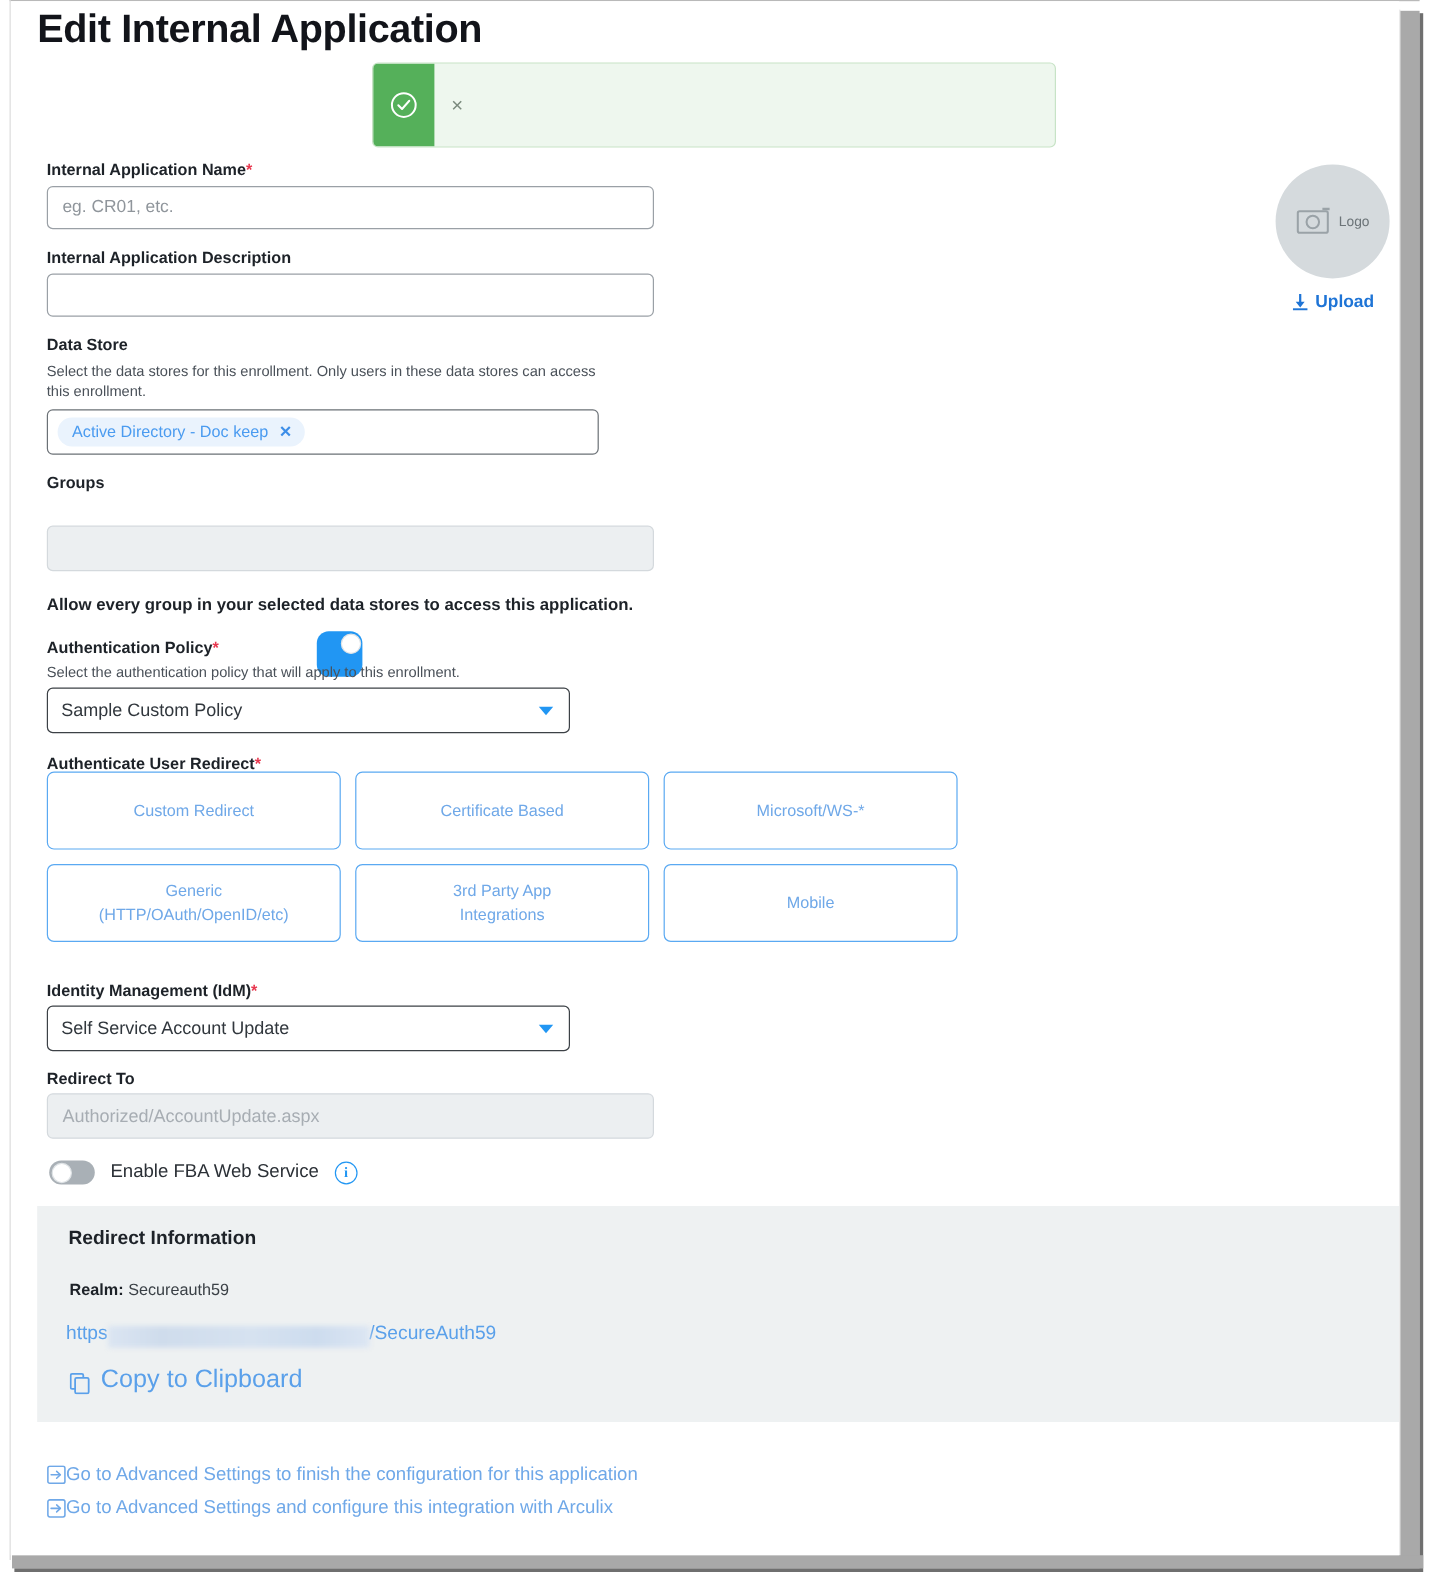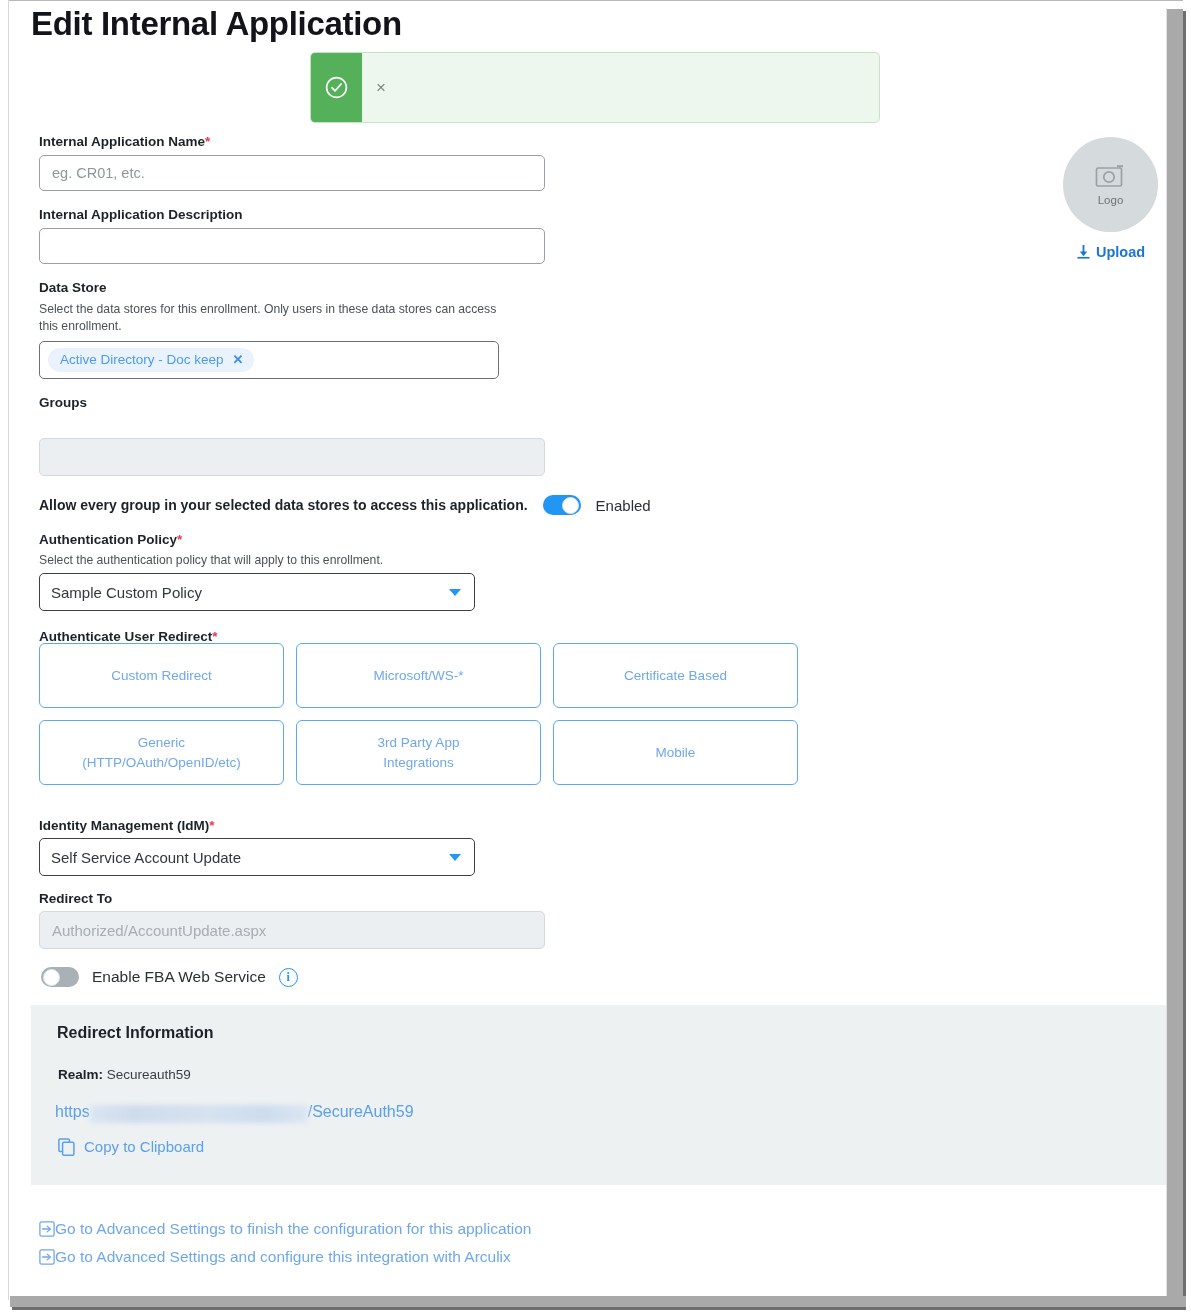--- a/index.html
+++ b/index.html
@@ -260,22 +260,22 @@
   }
   .blur-block {
     display: inline-block;
     width: 218px; height: 18px;
     margin: 0 0 -3px 0;
     background: linear-gradient(90deg,#dbe5f2,#cfdcec 20%,#d6e2f0 55%,#cddcee 80%,#dce6f3);
     filter: blur(2.4px);
   }
   .rp-copy {
     position: absolute; left: 24px; top: 1137px;
-    display: flex; align-items: flex-start; gap: 9px;
-    color: #5aa0ea; font-size: 15px;
+    display: flex; align-items: flex-end; gap: 9px;
+    color: #5aa0ea; font-size: 21px;
     cursor: pointer;
   }
 
   
   .foot-link {
     position: absolute;
     left: 30px;
     display: flex; align-items: center; gap: 0;
     color: #6fa8e8;
     font-size: 15.5px;
@@ -283,21 +283,21 @@
     text-decoration: none;
   }
 
   
   .logo-circle {
     position: absolute;
     left: 1054px; top: 136px;
     width: 95px; height: 95px;
     border-radius: 50%;
     background: #d5dadd;
-    display: flex; flex-direction: column;
+    display: flex; flex-direction: row;
     align-items: center; justify-content: center;
     gap: 4px;
   }
   .logo-txt { font-size: 11.5px; color: #6c7478; }
   .upload-link {
     position: absolute;
     left: 1068px; top: 243px;
     display: flex; align-items: center; gap: 6px;
     color: #1e74d6; font-size: 14.5px; font-weight: bold;
     cursor: pointer;
@@ -360,21 +360,21 @@
     <div class="chipfield" style="top:340px;">
       <span class="chip">
         <span>Active Directory - Doc keep</span>
         <span class="chip-x">✕</span>
       </span>
     </div>
 
     <div class="fld-label" style="left:30px; top:394px;">Groups</div>
     <input class="inp readonly" style="top: 437px; height: 38px;" disabled="">
 
-    <div class="toggle-row" style="left:30px; top:494px; gap:15px;">
+    <div class="toggle-row" style="left:30px; top:494px; gap:15px;flex-direction:column;">
       <span class="big-label">Allow every group in your selected data stores to access this application.</span>
       <span class="tg on">
             <span class="knob"></span>
           </span>
       <span class="tg-state">Enabled</span>
     </div>
 
     <div class="fld-label" style="left:30px; top:531px;">
       <span>Authentication Policy</span><span class="req">*</span>
     </div>
@@ -384,22 +384,22 @@
         <option>Sample Custom Policy</option>
       </select>
       <span class="sel-caret"></span>
     </div>
 
     <div class="fld-label" style="left:30px; top:628px;">
       <span>Authenticate User Redirect</span><span class="req">*</span>
     </div>
     <div class="rt-grid">
       <div class="rt-btn">Custom Redirect</div>
+      <div class="rt-btn">Certificate Based</div>
       <div class="rt-btn">Microsoft/WS-*</div>
-      <div class="rt-btn">Certificate Based</div>
       <div class="rt-btn">Generic<br>(HTTP/OAuth/OpenID/etc)</div>
       <div class="rt-btn">3rd Party App<br>Integrations</div>
       <div class="rt-btn">Mobile</div>
     </div>
 
     <div class="fld-label" style="left:30px; top:817px;">
       <span>Identity Management (IdM)</span><span class="req">*</span>
     </div>
     <div class="sel-wrap" style="top:837px;">
       <select class="sel">

